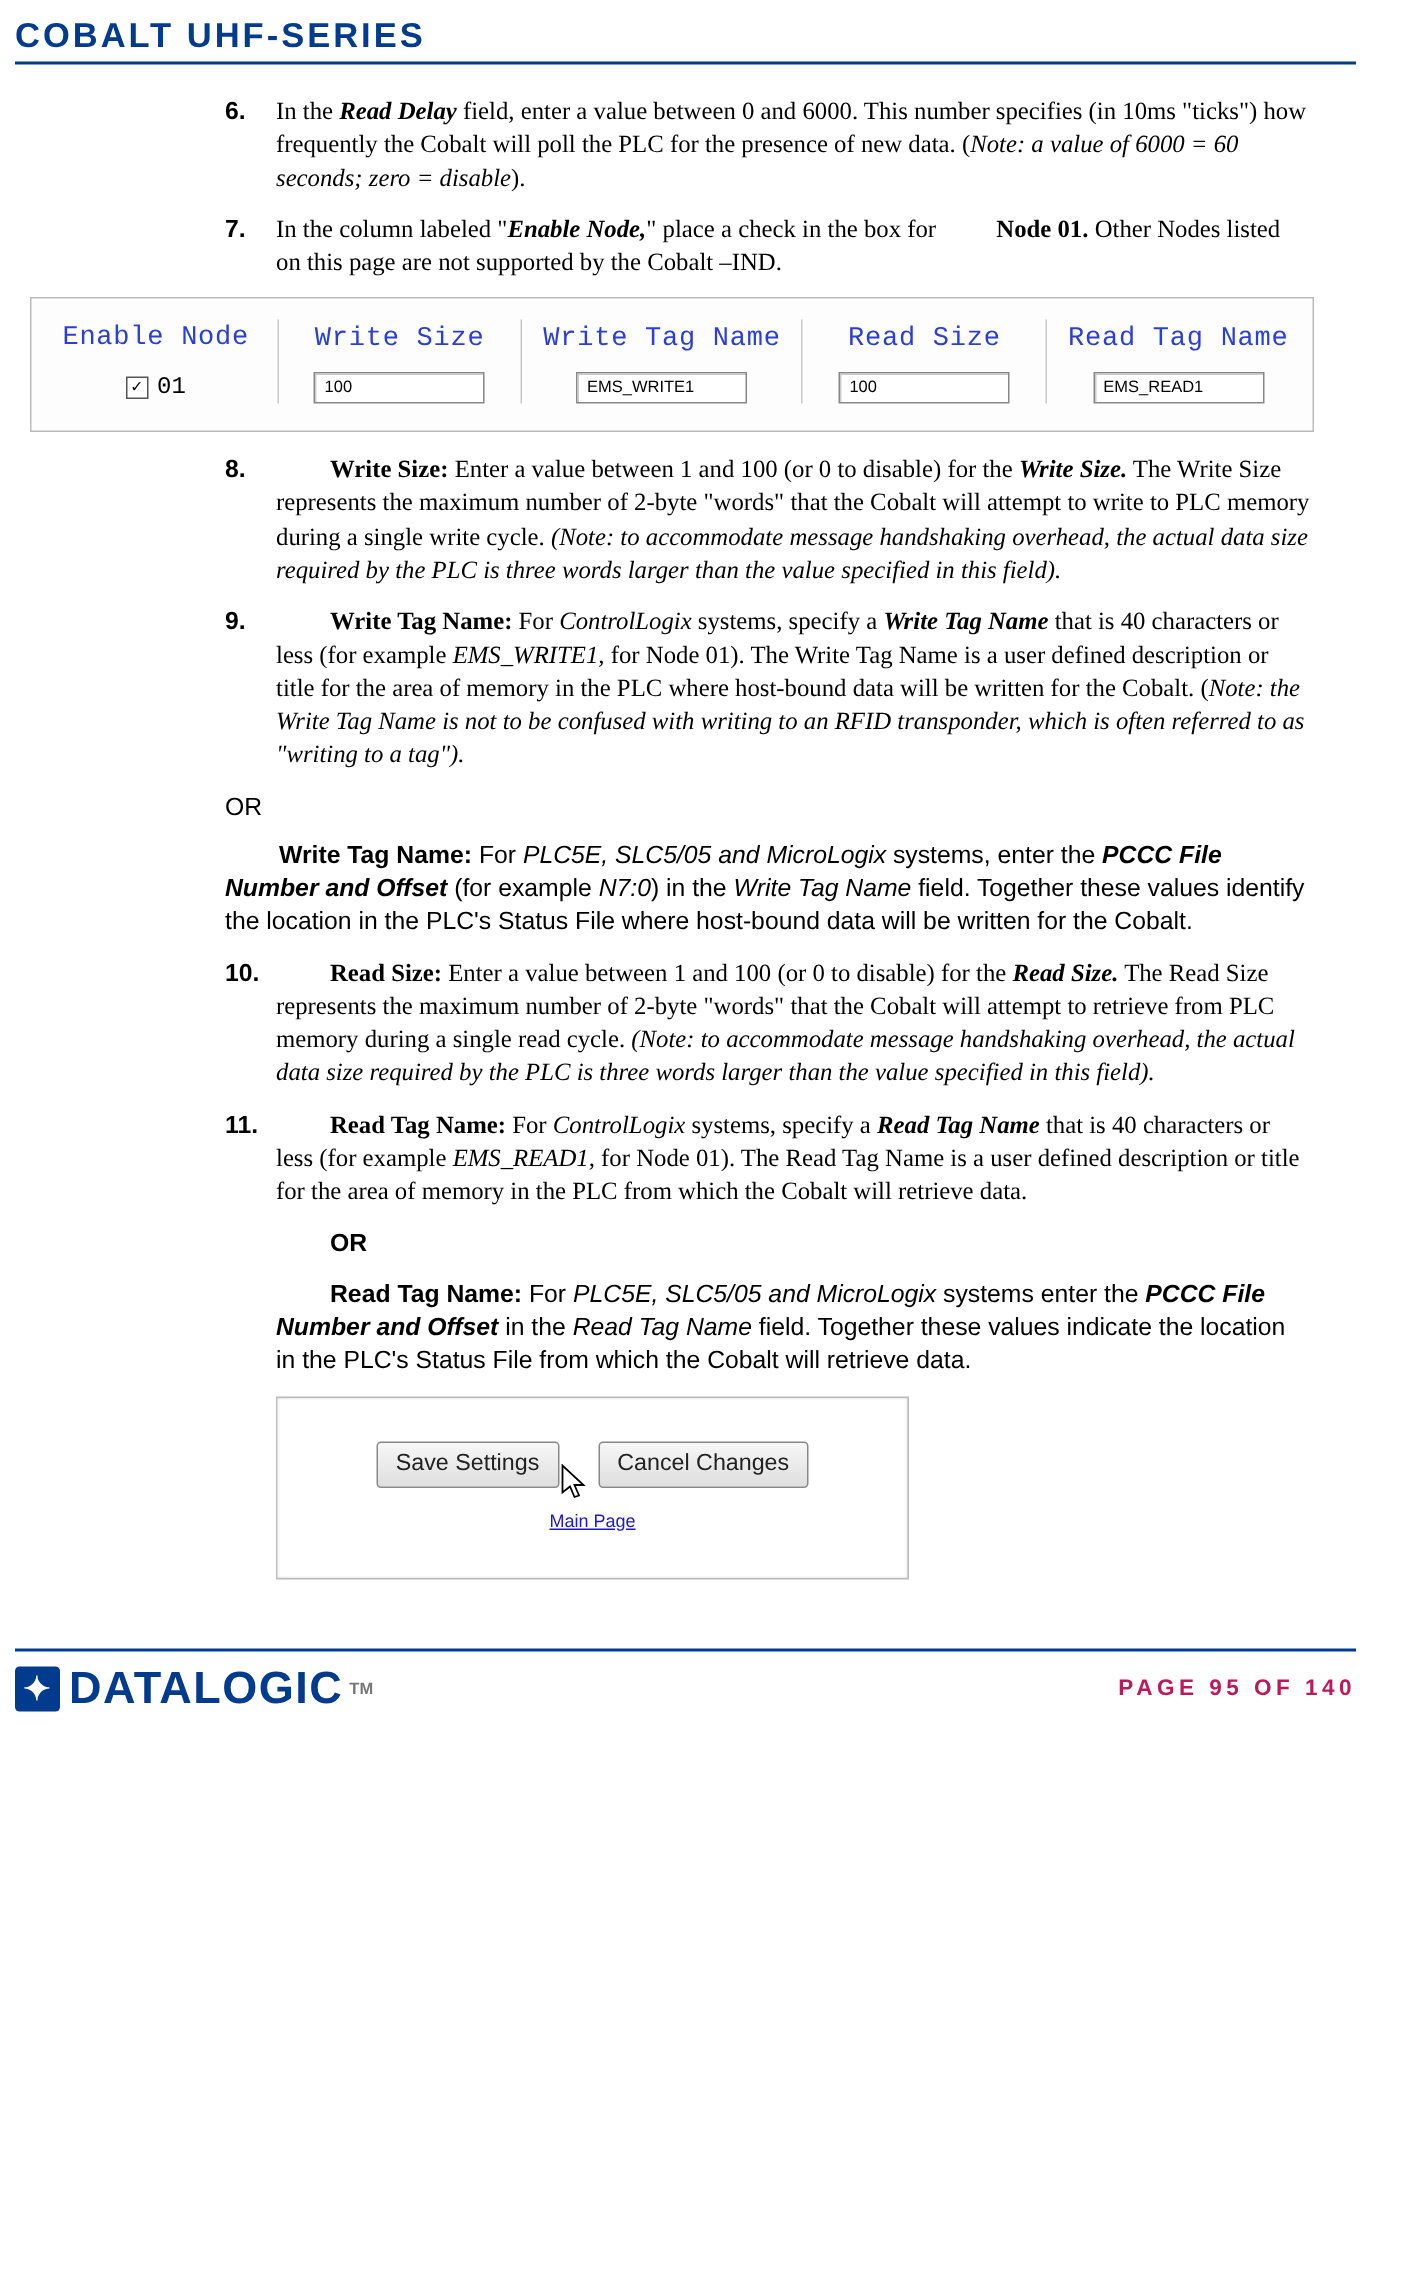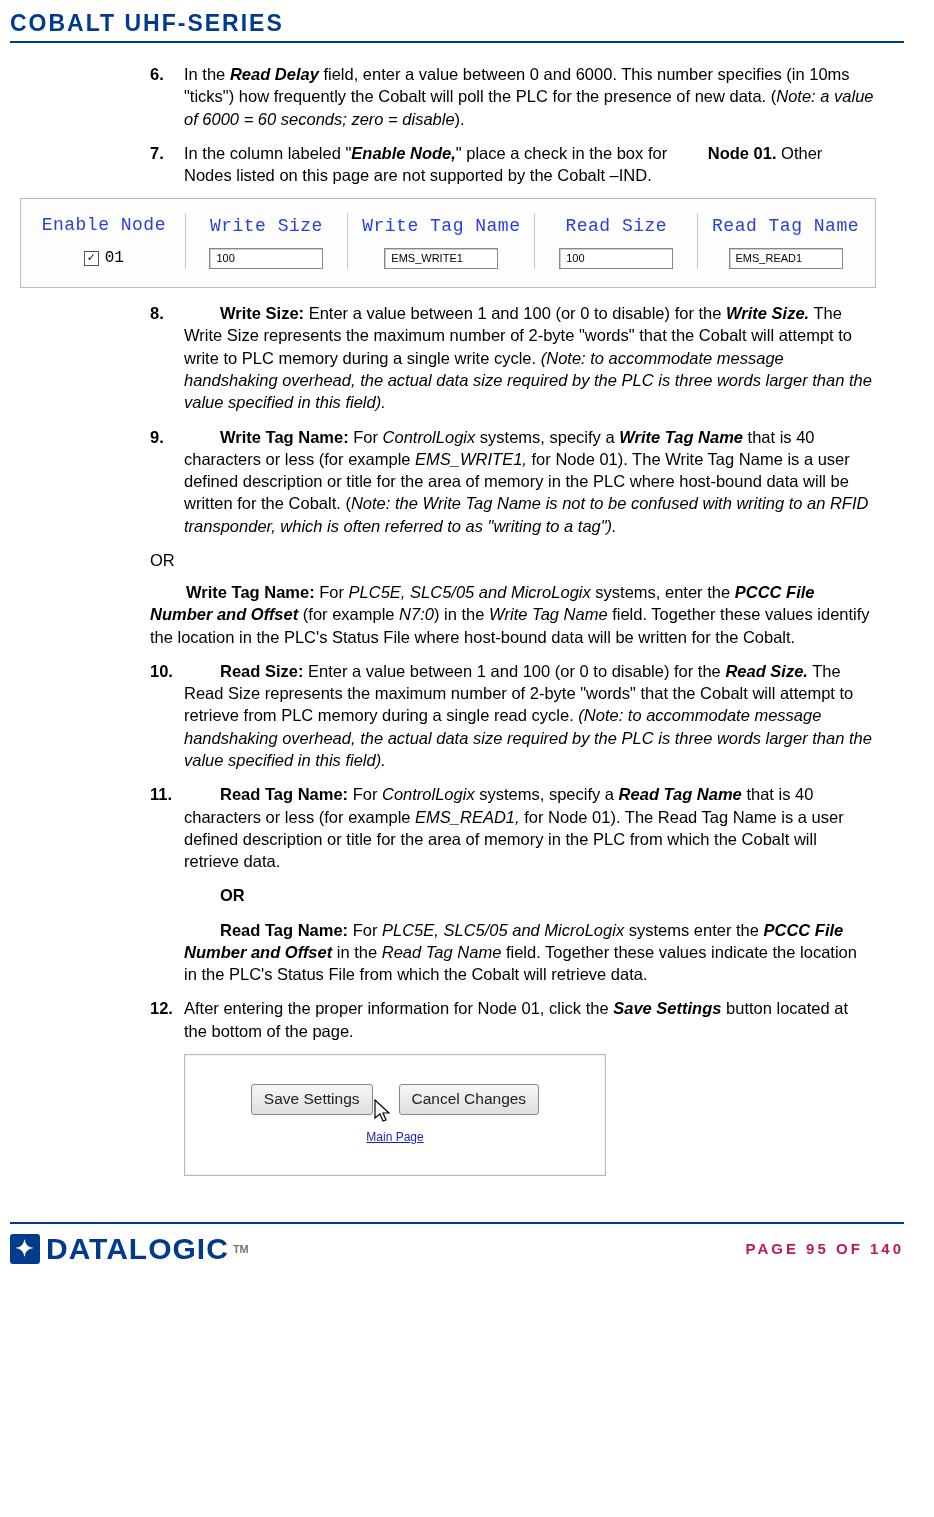--- a/index.html
+++ b/index.html
@@ -42,20 +42,21 @@
   .list-item {
     display: flex;
     margin-bottom: 12px;
   }
   .num {
     font-weight: bold;
     min-width: 34px;
   }
   .body-text {
     flex: 1;
+    font-family: Liberation Serif, serif;
   }
   .bolditalic { font-weight: bold; font-style: italic; }
   .bold { font-weight: bold; padding-left: 36px; }
   .italic { font-style: italic; }
   .embed-table {
     margin: 8px 0 14px -130px;
     width: calc(100% + 130px);
     border: 1px solid #bbb;
     background: #fdfdfd;
     position: relative;
@@ -284,26 +285,20 @@
     </div>
 
     <div class="sub-indent">
       <span class="bold">OR</span>
     </div>
 
     <div class="sub-indent">
       <span class="bold">Read Tag Name: </span><span>For </span><span class="italic">PLC5E, SLC5/05 and MicroLogix</span><span> systems enter the </span><span class="bolditalic">PCCC File Number and Offset</span><span> in the </span><span class="italic">Read Tag Name</span><span> field. Together these values indicate the location in the PLC's Status File from which the Cobalt will retrieve data.</span>
     </div>
 
-    <div class="list-item">
-      <div class="num">12.</div>
-      <div class="body-text">
-        <span>After entering the proper information for Node 01, click the </span><span class="bolditalic">Save Settings</span><span> button located at the bottom of the page.</span>
-      </div>
-    </div>
 
     <div class="save-box">
       <div class="btn-row">
         <div class="win-btn">Save Settings</div>
         <div class="win-btn">Cancel Changes</div>
       </div>
       <span class="main-link">Main Page</span>
       <svg class="cursor-svg" viewBox="0 0 20 28">
         <path d="M1 1 L1 19 L6 15 L9 22 L12 21 L9 14 L15 14 Z" fill="#fff" stroke="#000" stroke-width="1.2"></path>
       </svg>

